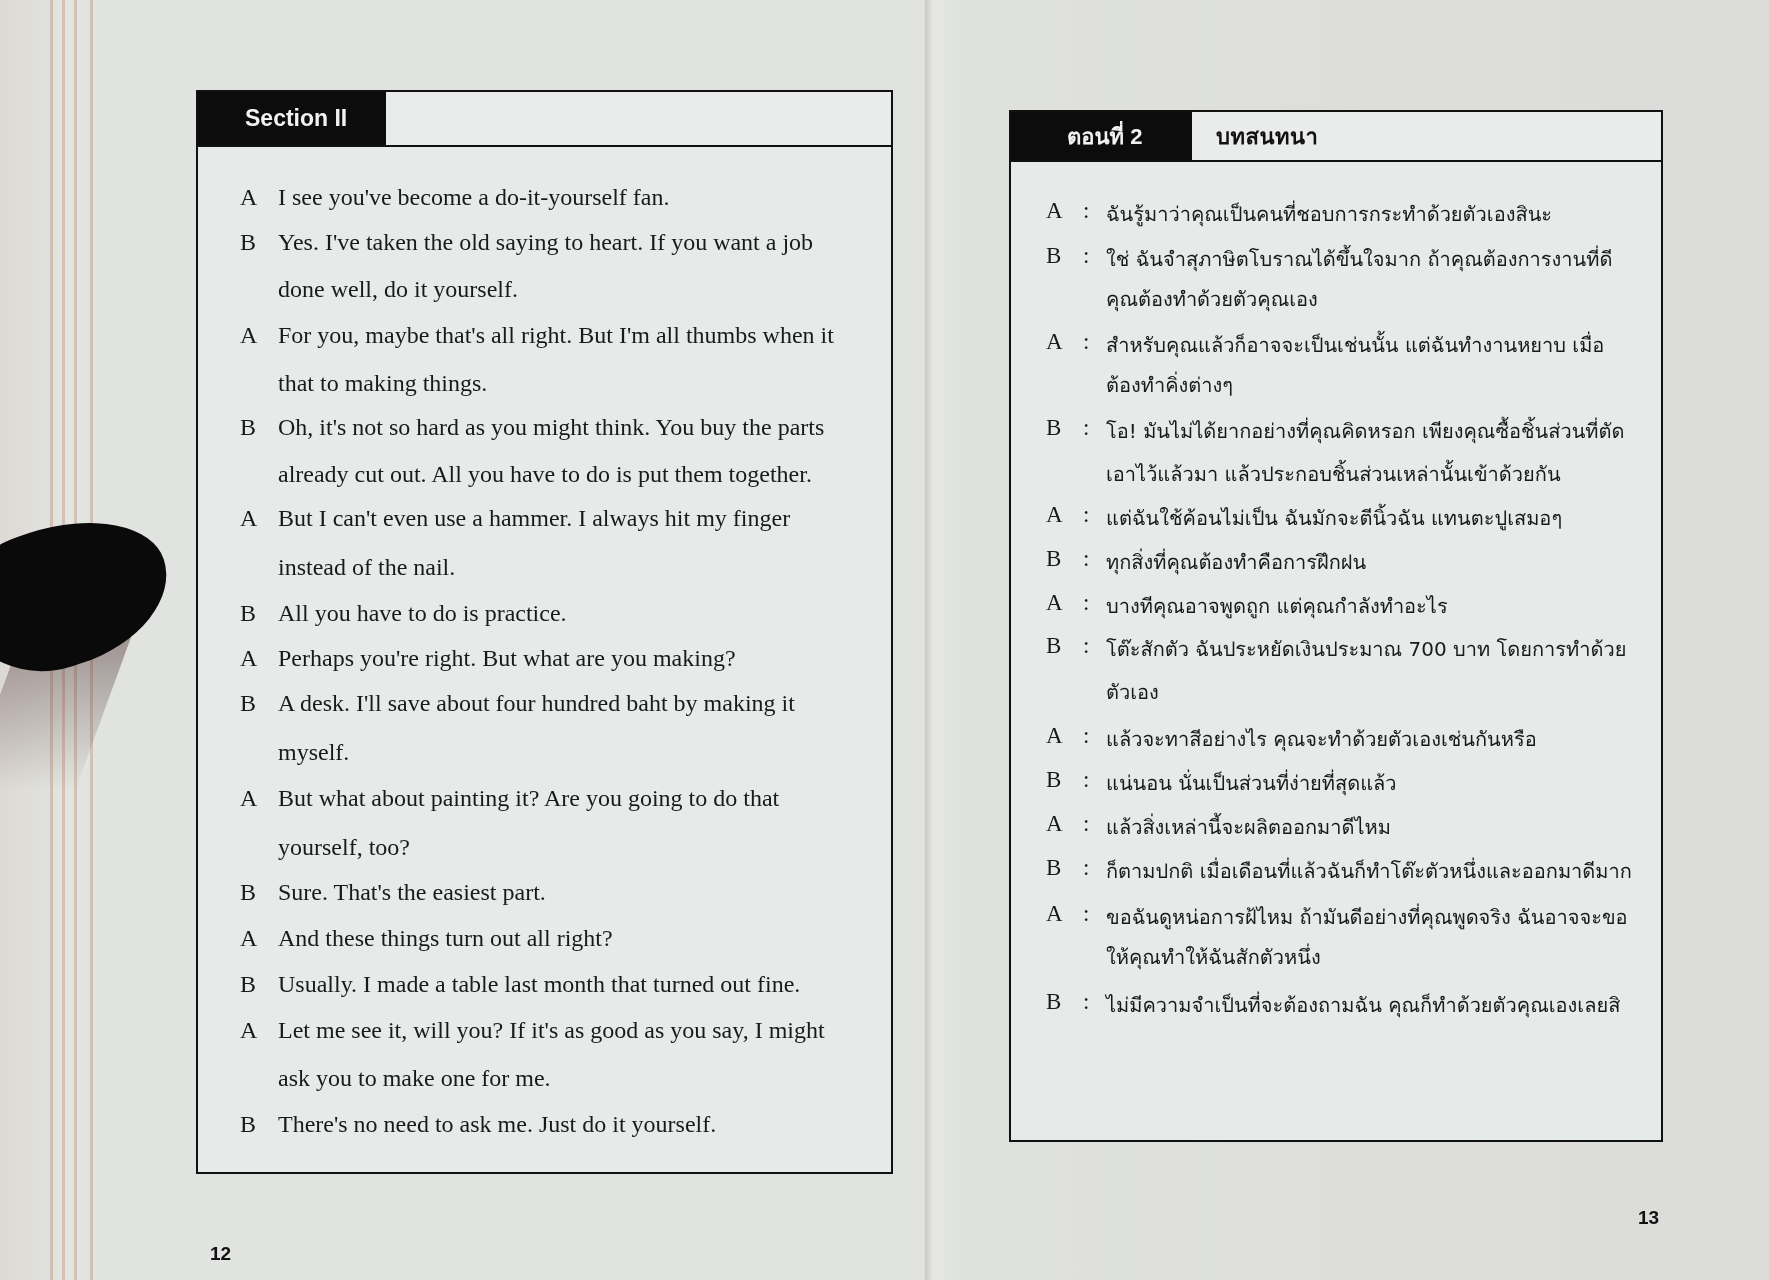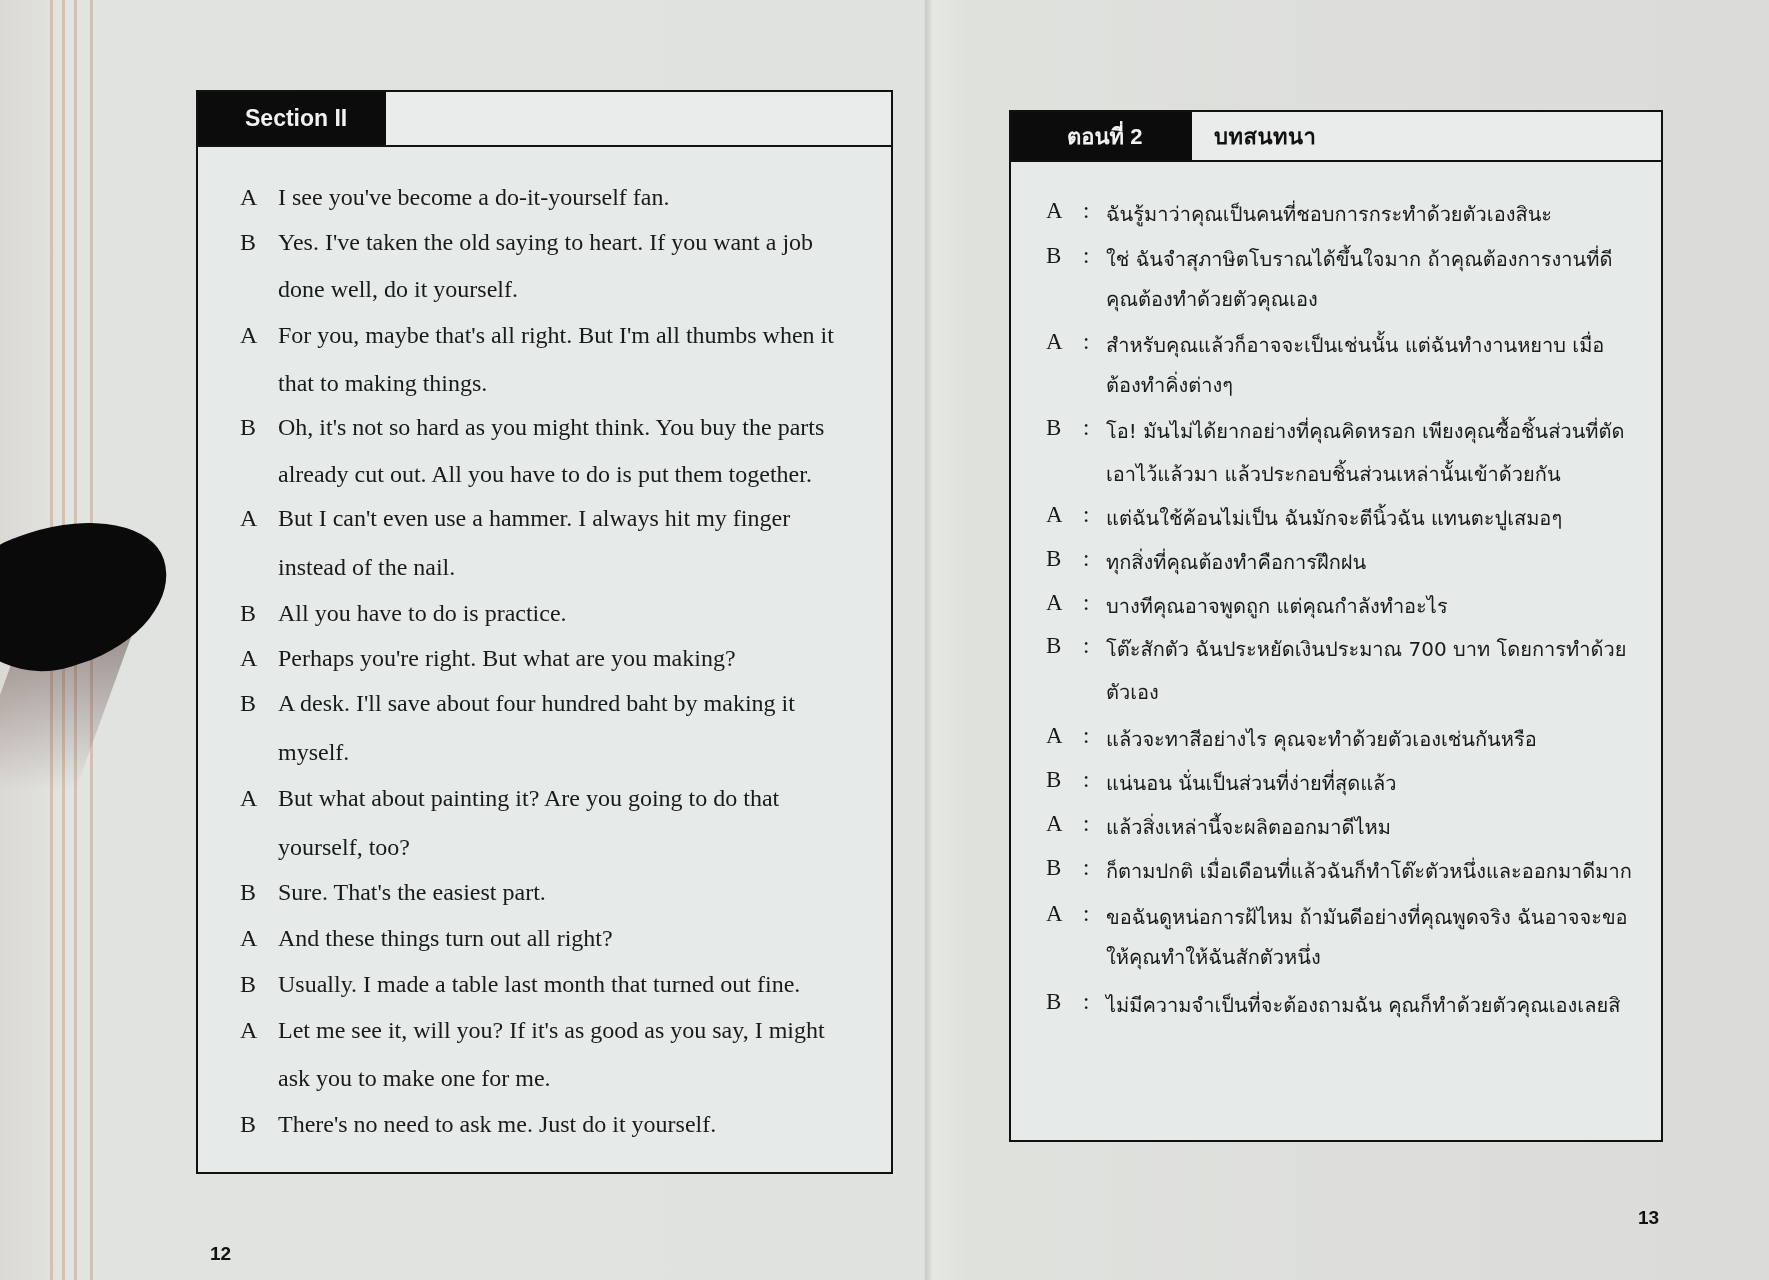--- a/index.html
+++ b/index.html
@@ -58,23 +58,23 @@
   
   #left-box { left:196px; top:90px; width:693px; height:1080px; }
   #left-box .box-header { height:53px; }
   #left-box .tab { width:188px; padding-left:47px; box-sizing:border-box; font-size:23px; }
   #left-box .title { padding-left:26px; font-size:26px; }
   #left-box .line { font-size:24px; }
   #left-box .spk { left:42px; }
   #left-box .txt { left:80px; }
   
   #right-box { left:1009px; top:110px; width:650px; height:1028px; }
-  #right-box .box-header { height:48px;gap:22px; }
+  #right-box .box-header { height:48px; }
   #right-box .tab { width:181px; padding-left:56px; box-sizing:border-box; font-size:22px; }
-  #right-box .title { font-size:22px; }
+  #right-box .title { padding-left:24px; font-size:22px; }
   #right-box .line { font-size:23px; }
   #right-box .spk { left:35px; font-family:"Liberation Serif", serif; }
   #right-box .colon { position:absolute; left:72px; }
   #right-box .txt { left:95px; font-family:"DejaVu Sans", sans-serif; font-size:20px; }
 </style>
 </head>
 <body>
 
 <div class="page-left">
   <div class="gutter-line" style="left:50px"></div>

